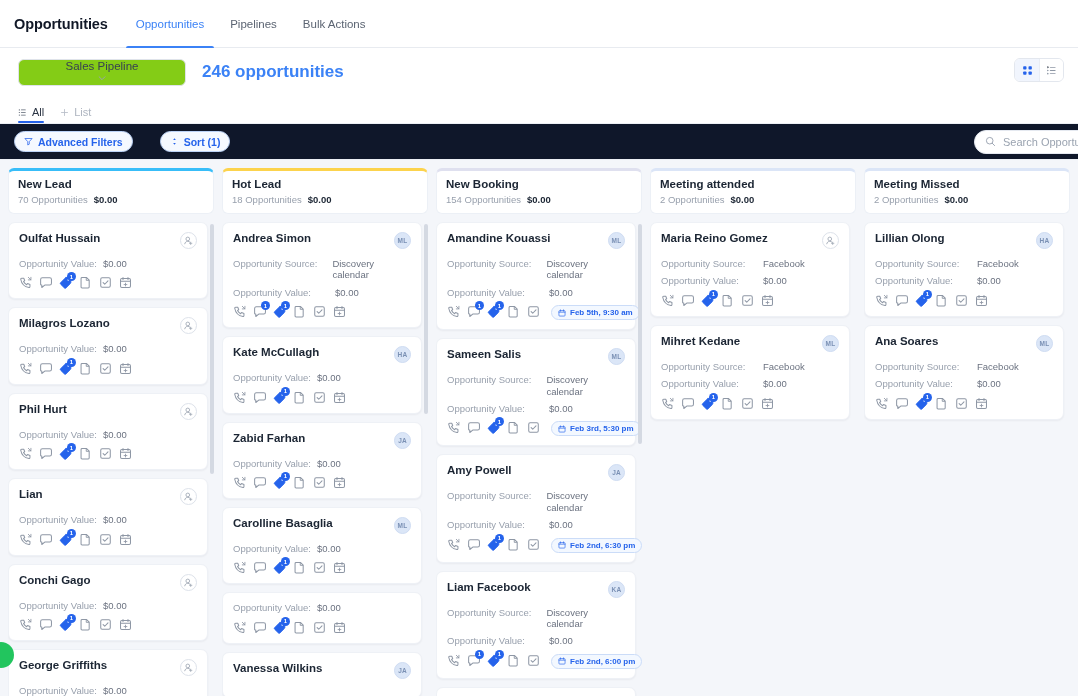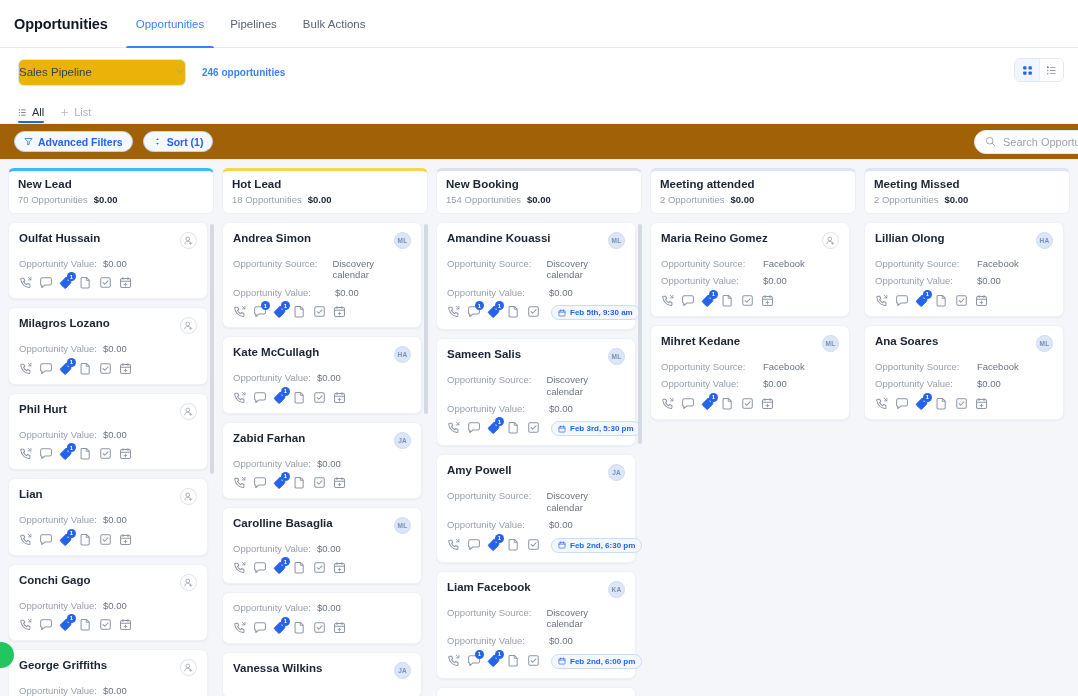--- a/index.html
+++ b/index.html
@@ -57,32 +57,33 @@
     align-items: center;
     padding: 0 18px;
     gap: 16px;
     position: relative;
   }
   .pipeline-select {
     width: 168px;
     height: 27px;
     border: 1px solid #dfe3ea;
     border-radius: 6px;
-    background: #eab308;
+    background: #84cc16;
     display: flex;
     align-items: center;
     padding: 0 0;
     font-size: 11.5px;
     color: #374151;
     cursor: pointer;
     justify-content: space-between;
+    flex-direction: column;
   }
   .chev { color: #9aa3b0; font-size: 9px; line-height: 1; }
   .opp-count {
-    font-size: 10px;
+    font-size: 17px;
     color: #3b82f6;
     font-weight: bold;
     cursor: pointer;
   }
   .view-toggle {
     position: absolute;
     right: 14px;
     top: 10px;
     display: flex;
     border: 1px solid #e3e7ee;
@@ -121,25 +122,25 @@
   .ltab.active::after {
     content: "";
     position: absolute; left: 0; right: 0; bottom: 0;
     height: 2.5px; background: #2563eb; border-radius: 2px;
   }
   .ltab.muted { color: #aeb5c0; }
 
   
   .filters {
     height: 36px;
-    background: #a16207;
+    background: #0f172a;
     display: flex;
     align-items: center;
     padding: 0 14px;
-    gap: 10px;
+    gap: 27px;
     position: relative;
     border-bottom: 1px solid #eceff4;
   }
   .chip {
     display: inline-flex;
     align-items: center;
     gap: 5px;
     height: 21px;
     padding: 0 9px;
     border: 1px solid #bcd3f7;

